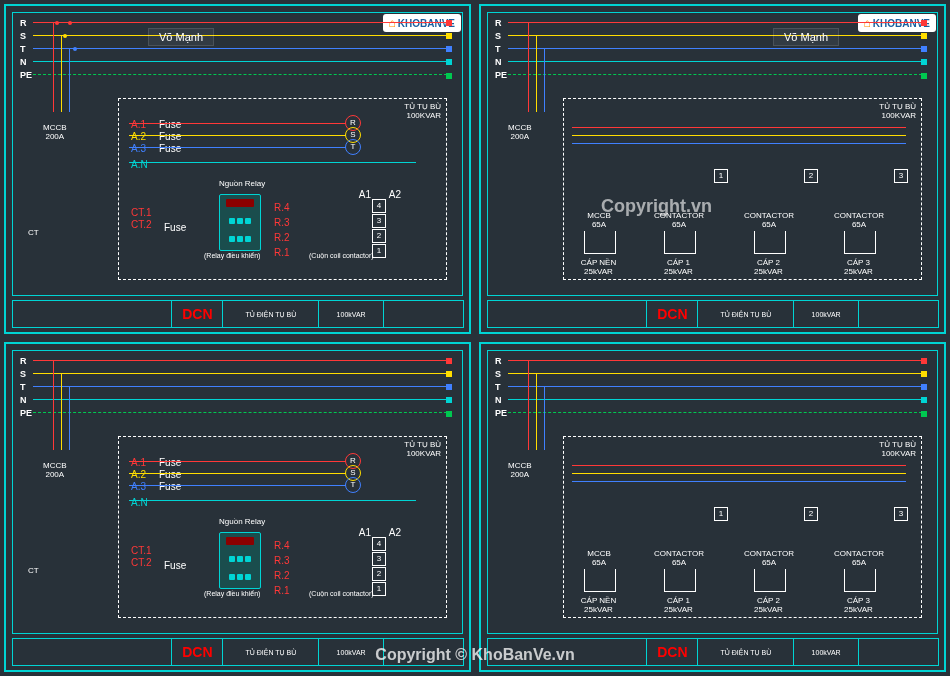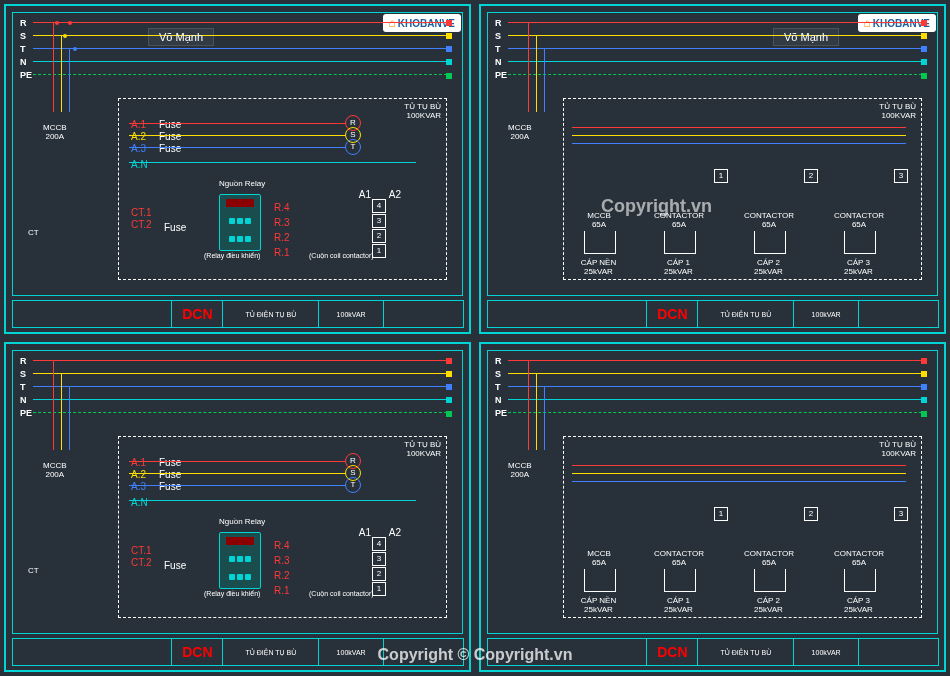--- a/index.html
+++ b/index.html
@@ -339,13 +339,13 @@
           <span>TỦ ĐIỆN TỤ BÙ</span>
         </div>
       <div class="tb-cell" style="flex:0.8">
           <span>100kVAR</span>
         </div>
       <div class="tb-cell"></div>
     </div>
   </div>
 </div>
 
-<div class="copyright">Copyright © Copyright.vn</div>
+<div class="copyright">Copyright © KhoBanVe.vn</div>
 
 </body></html>

